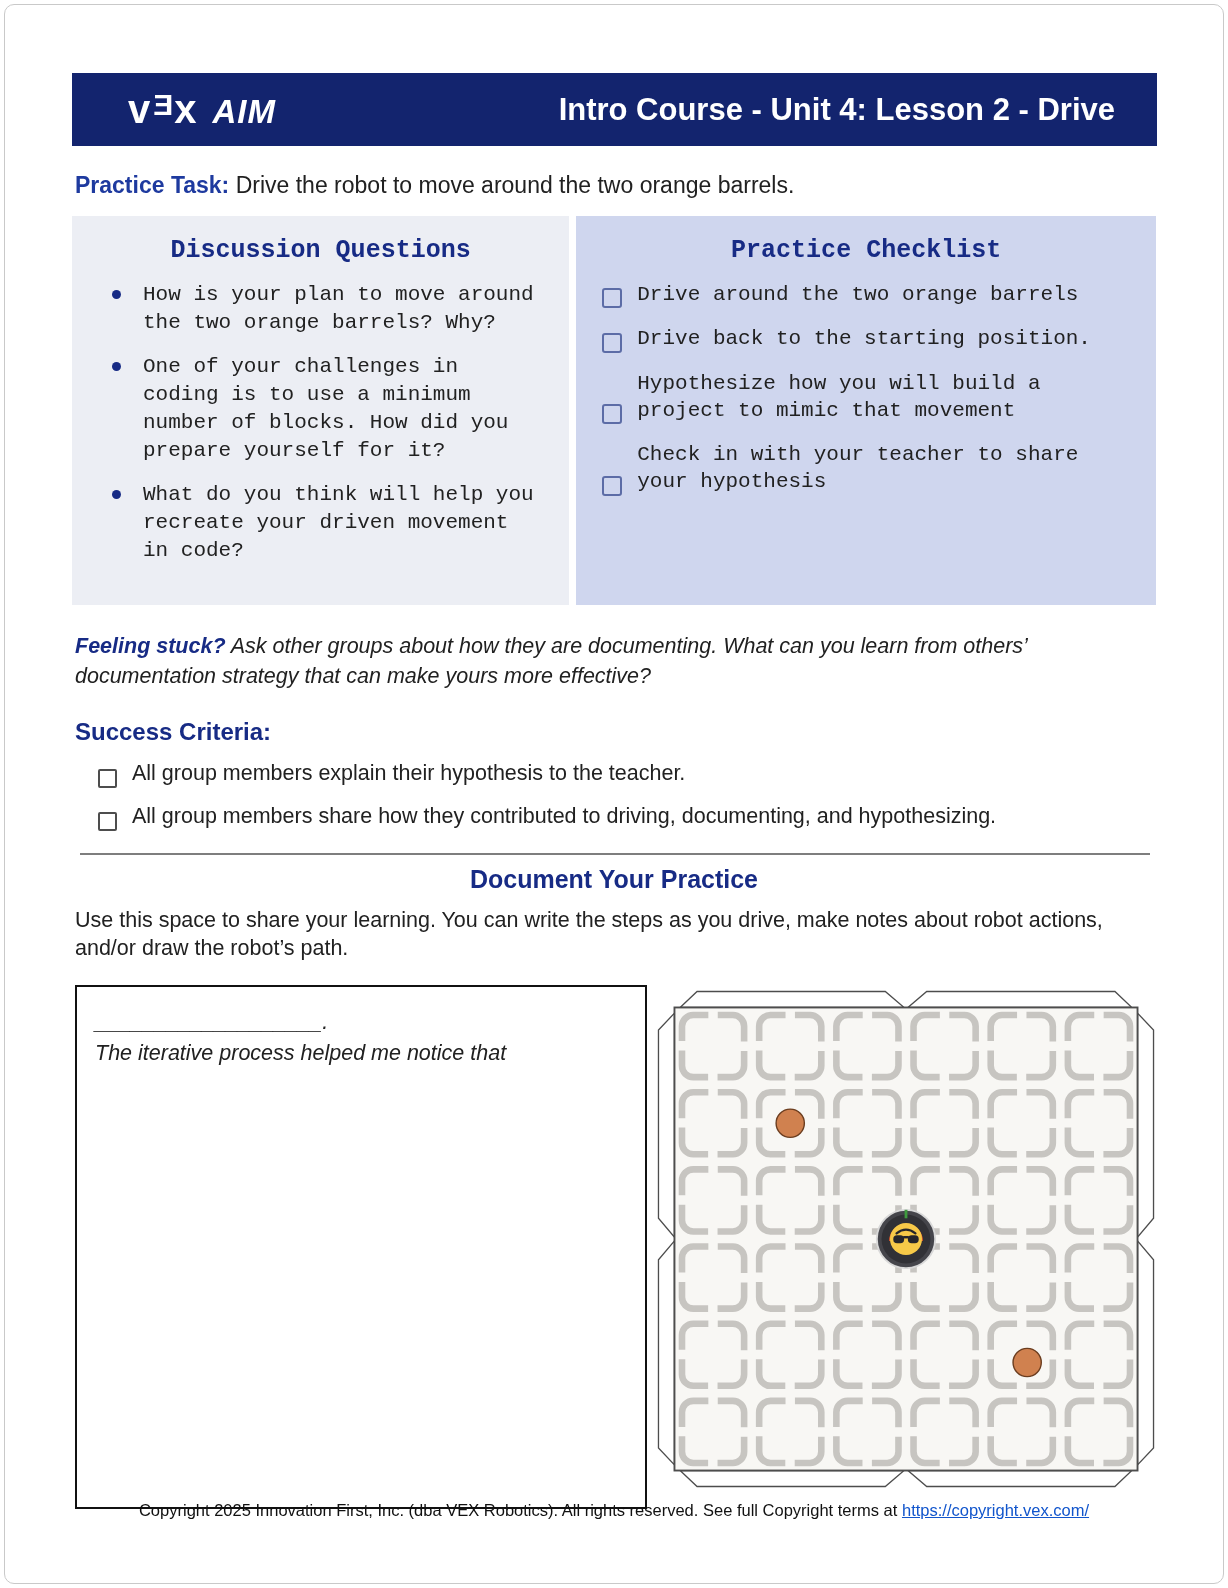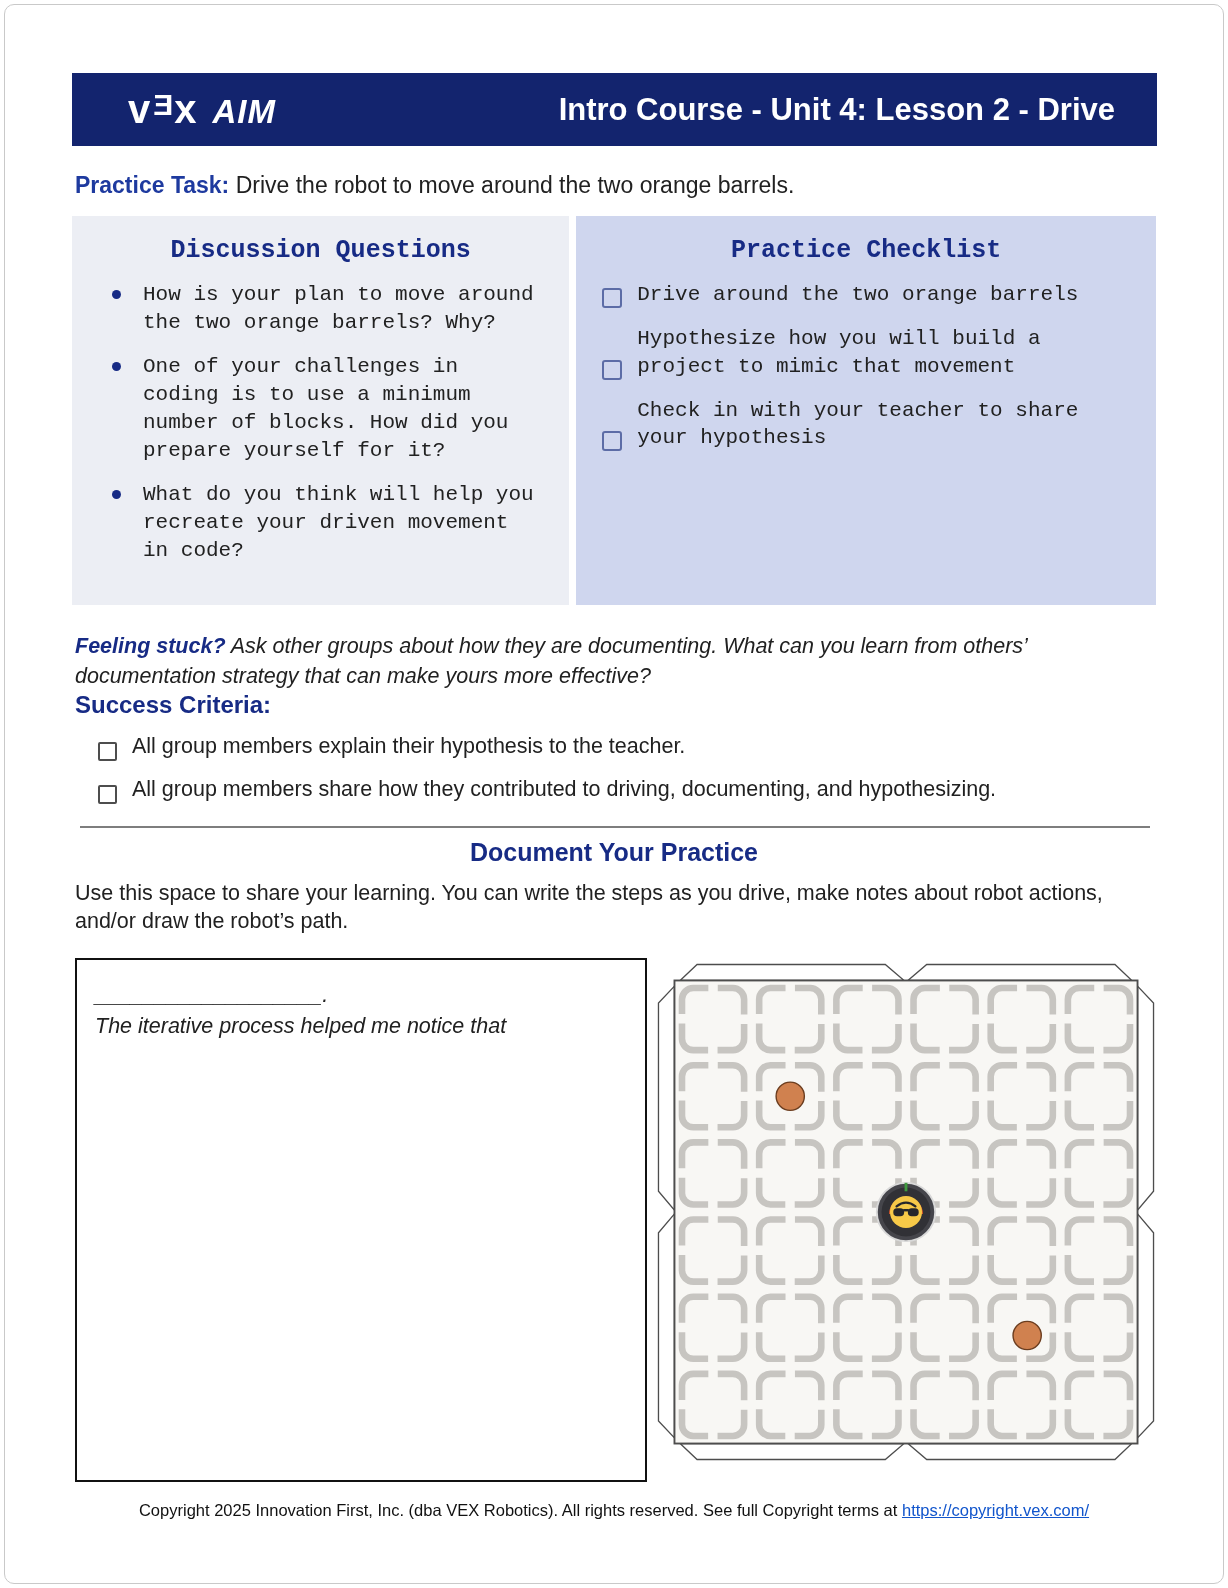--- a/index.html
+++ b/index.html
@@ -66,21 +66,21 @@
     border: 2.5px solid var(--checkbox_blue_border, #5c6ca6);
     border-radius: 3px; background: transparent;
   }
   .check-label { font-size: 21px; line-height: 1.3; }
 
   
   .stuck { margin-top: 27px; font-size: 21.5px; font-style: italic; line-height: 1.36; padding-left: 3px; }
   .stuck-label { color: var(--heading_blue, #172b85); font-weight: bold; font-style: italic; }
 
   
-  .success { padding-left: 3px; }
+  .success { margin-top: 27px; padding-left: 3px; }
   .success h2 { color: var(--heading_blue, #172b85); font-size: 24px; font-weight: bold; margin-bottom: 14px; }
   .success .check-row { margin: 0 0 15px 23px; }
   .success .checkbox {
     width: 19px; height: 19px; border: 2px solid #4d4d4d; border-radius: 2px; margin-top: 2px;
   }
   .success .check-label { font-size: 21.5px; }
 
   
   .divider { margin: 22px 6px 0 8px; border: none; border-top: 2px solid var(--divider_gray, #7e7e7e); }
   .doc-title {
@@ -137,20 +137,24 @@
         <li class="bullet-item">One of your challenges in coding is to use a minimum number of blocks. How did you prepare yourself for it?</li>
         <li class="bullet-item">What do you think will help you recreate your driven movement in code?</li>
       </ul>
     </section>
 
     <section class="panel blue">
       <h2>Practice Checklist</h2>
       <div class="check-row">
         <span class="checkbox"></span>
         <span class="check-label">Drive around the two orange barrels</span>
+      </div>
+      <div class="check-row">
+        <span class="checkbox"></span>
+        <span class="check-label">Drive back to the starting position.</span>
       </div>
       <div class="check-row">
         <span class="checkbox"></span>
         <span class="check-label">Hypothesize how you will build a project to mimic that movement</span>
       </div>
       <div class="check-row">
         <span class="checkbox"></span>
         <span class="check-label">Check in with your teacher to share your hypothesis</span>
       </div>
     </section>

